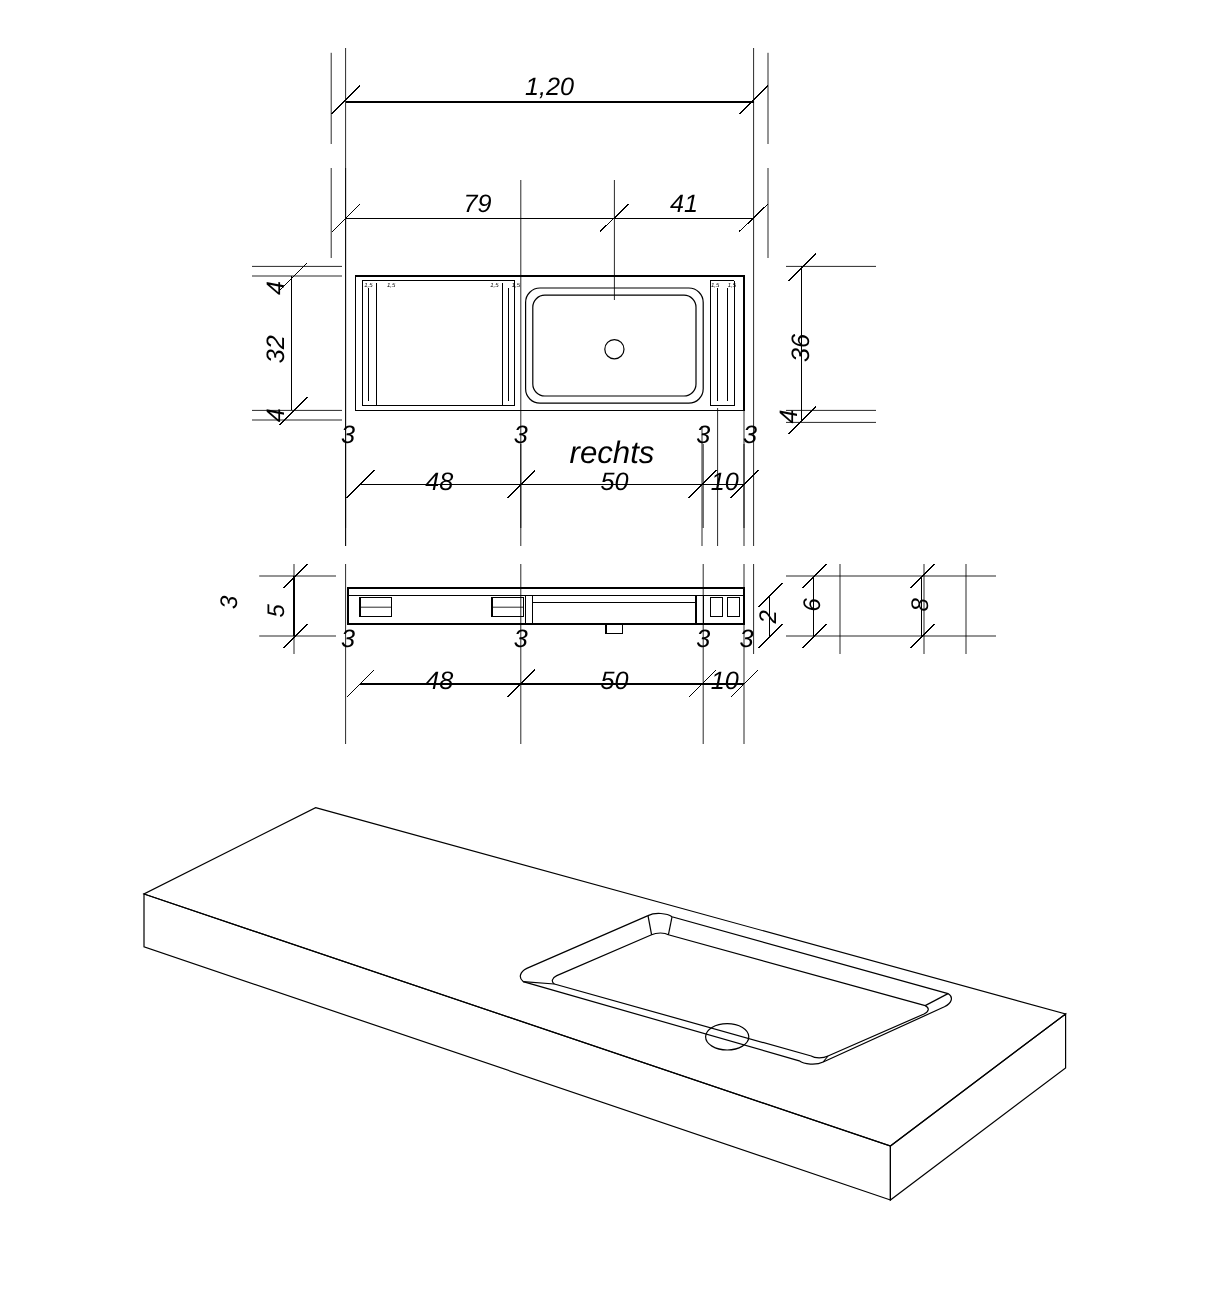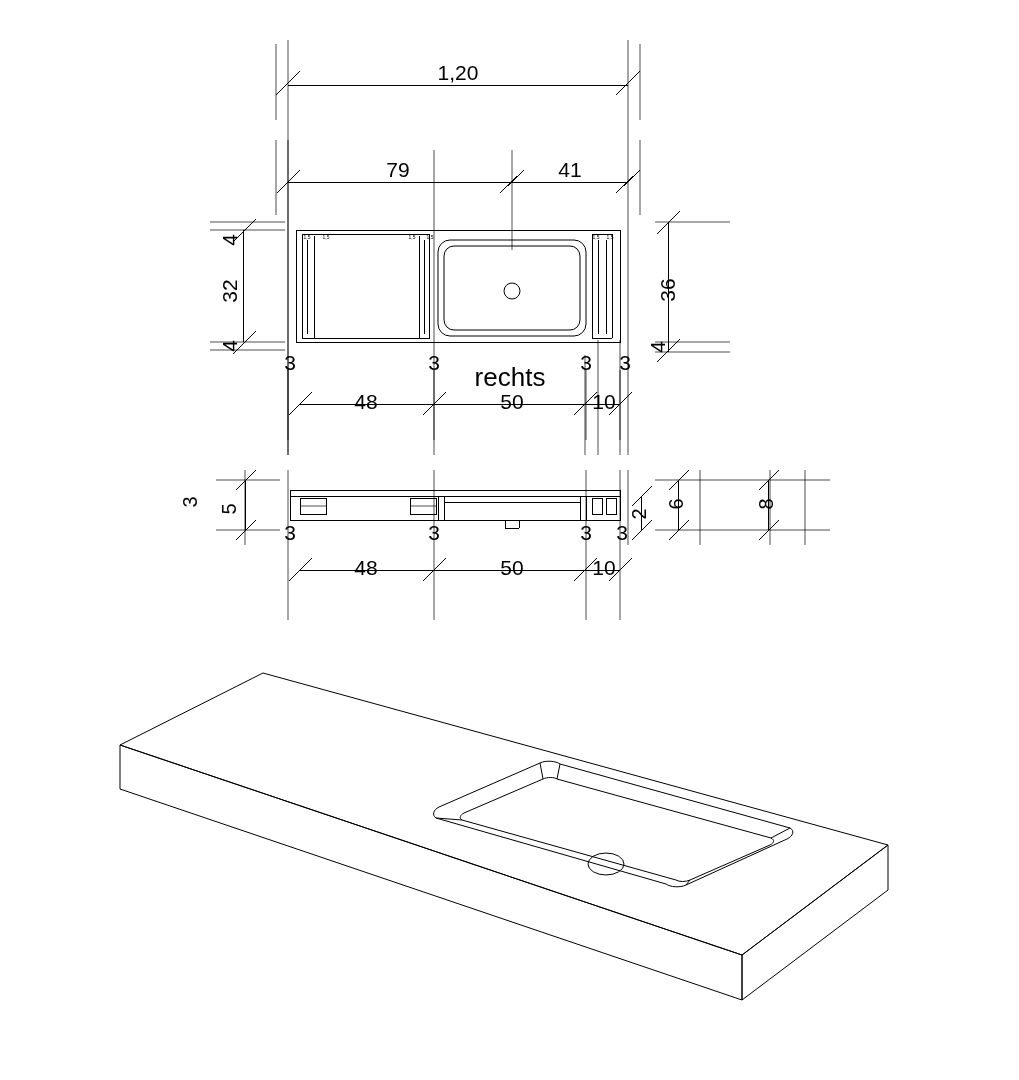--- a/index.html
+++ b/index.html
@@ -10,20 +10,21 @@
   body {
     width: 1019px;
     height: 1080px;
     font-family: "Liberation Sans", sans-serif;
     overflow: hidden;
   }
   #drawing-root {
     position: relative;
     width: 1019px;
     height: 860px;
+    font-style: italic;
   }
   svg.cad {
     display: block;
     width: 1019px;
     height: 1080px;
   }
   .ln {
     stroke: #000000;
     fill: none;
     stroke-width: 1;

